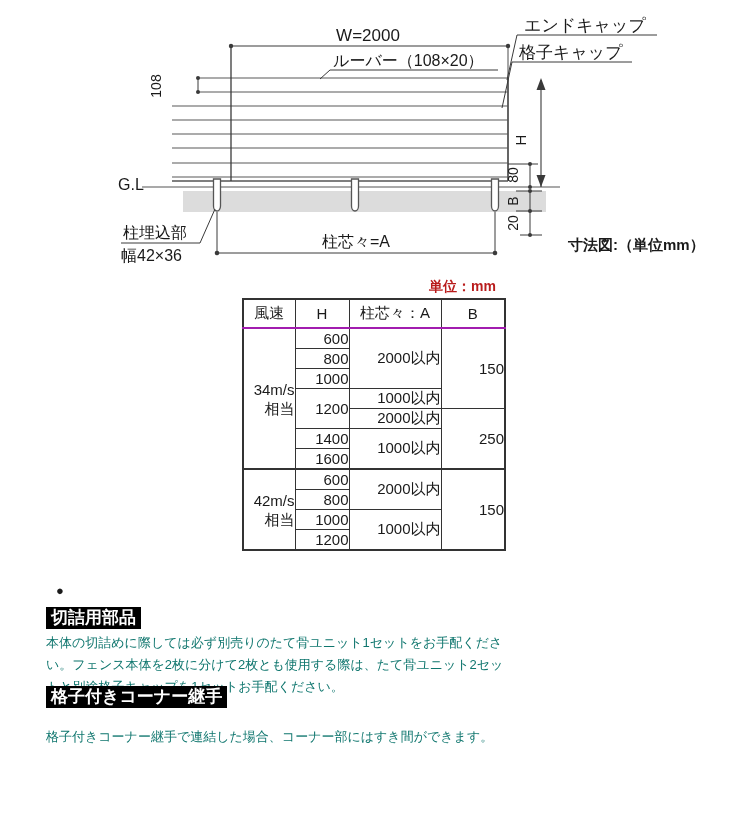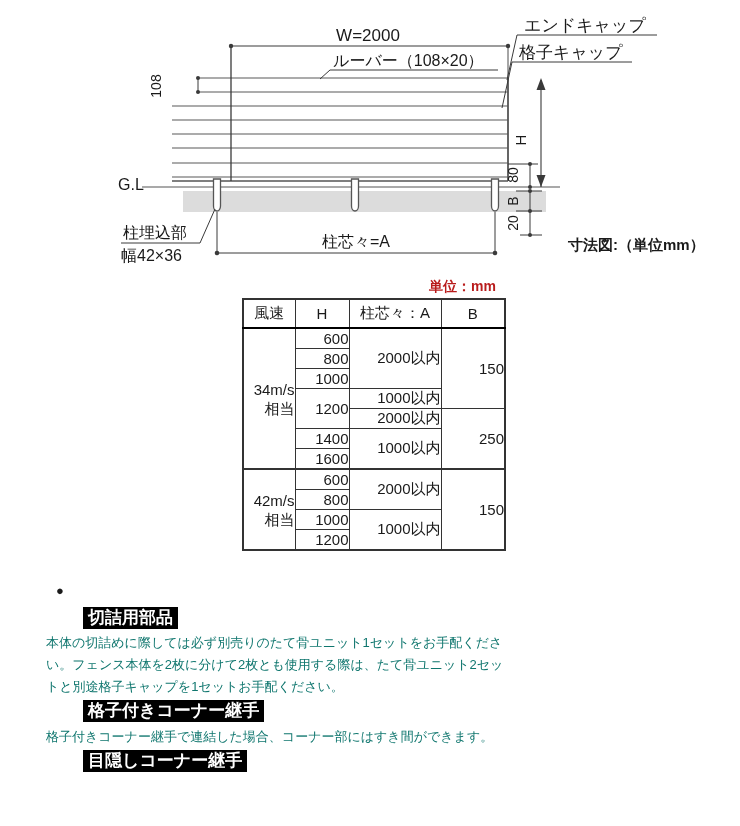--- a/index.html
+++ b/index.html
@@ -17,31 +17,31 @@
   }
   table.spec{
     position:absolute;left:242px;top:298px;border-collapse:collapse;
     font-size:15px;color:#1a1a1a;table-layout:fixed;
   }
   table.spec th,table.spec td{
     border:1px solid #333;text-align:center;vertical-align:middle;
     padding:0;font-weight:normal;background:#fff;
   }
   table.spec{border:2px solid #333;}
-  table.spec thead th{height:27px;border-bottom:2px solid #000000;}
+  table.spec thead th{height:27px;border-bottom:2px solid #a21caf;}
   table.spec tbody td{height:19px;text-align:right;}
   table.spec tr.block-start td{border-top:2px solid #333;}
   td.wind{white-space:pre-line;line-height:19px;margin-left:8px;}
   
   .note-line{position:absolute;left:56px;top:581px;width:660px;font-size:15px;line-height:19px;
     display:flex;align-items:flex-start;}
   .note-line .bullet{font-size:13px;margin-right:1px;line-height:19px;}
   .badge{
     position:absolute;left:46px;display:inline-block;background:#000;color:#fff;
-    font-size:17px;font-weight:bold;line-height:21px;padding:0 5px 1px 5px;white-space:nowrap;margin-left:37px;
+    font-size:17px;font-weight:bold;line-height:21px;padding:0 5px 1px 5px;white-space:nowrap;
   }
   .para{
     position:absolute;left:46px;width:668px;font-size:13px;line-height:22px;
     white-space:pre-line;color:#0f766e;
   }
 </style>
 </head>
 <body>
 
 <div class="page">
@@ -228,18 +228,17 @@
 
   <div class="note-line">
     <span class="bullet">●</span>
   </div>
 
   <div class="badge" style="top:607px;">切詰用部品</div>
   <div class="para" style="top:632px;">本体の切詰めに際しては必ず別売りのたて骨ユニット1セットをお手配くださ
 い。フェンス本体を2枚に分けて2枚とも使用する際は、たて骨ユニット2セッ
 トと別途格子キャップを1セットお手配ください。</div>
 
-  <div class="badge" style="top:700px;">格子付きコーナー継手</div>
+  <div class="badge" style="top:686px;">格子付きコーナー継手</div>
   <div class="para" style="top:726px;">格子付きコーナー継手で連結した場合、コーナー部にはすき間ができます。</div>
 
-  <div class="badge" style="top:750px;">目隠しコーナー継手</div>
 
 </div>
 
 </body></html>

